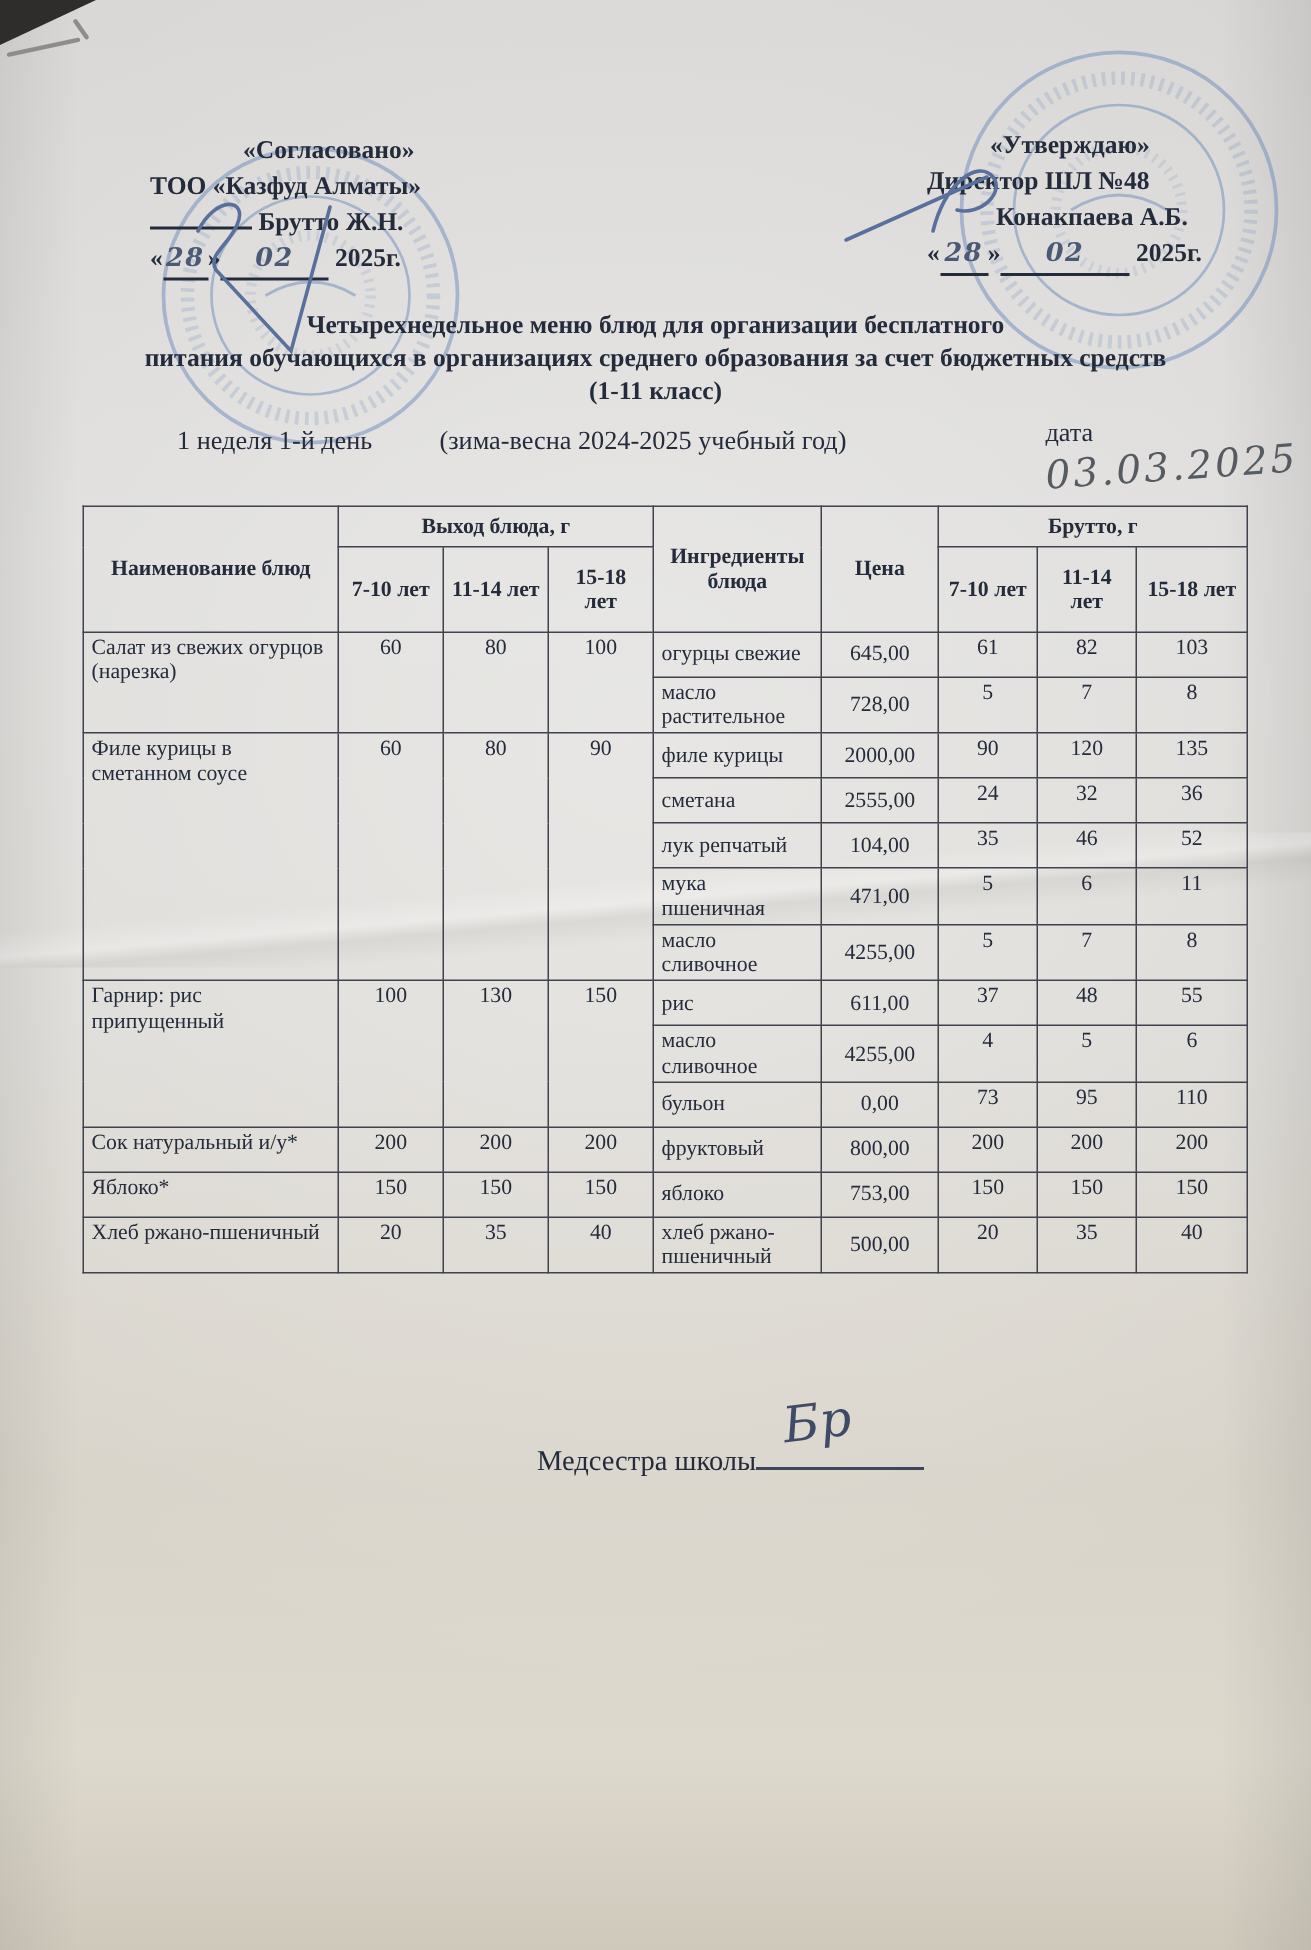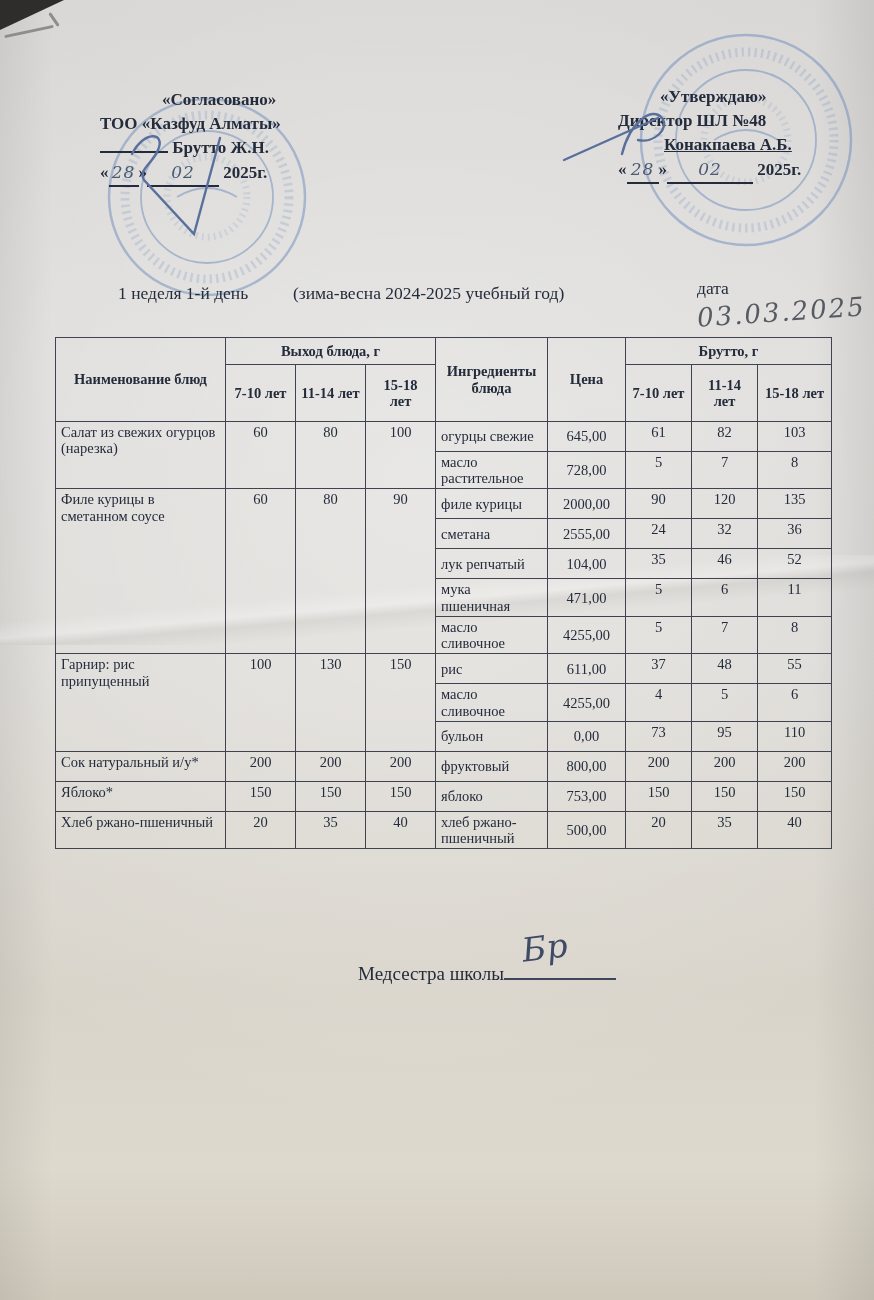--- a/index.html
+++ b/index.html
@@ -20,24 +20,24 @@
   .staple .s2{width:16px;left:42px;top:4px;transform:rotate(55deg);}
 
   .stamp{position:absolute;opacity:.5;}
   .stamp svg{display:block;}
 
   .approval{position:absolute;font-weight:bold;font-size:17px;line-height:1.42;white-space:nowrap;}
   .approval .ttl{margin-left:62px;}
   .approval-left{left:100px;top:88px;}
   .approval-right{left:618px;top:85px;}
   .approval-right .ttl{margin-left:42px;}
-  .approval-right .nm{margin-left:46px;text-decoration:underline;}
+  .approval-right .nm{margin-left:46px;}
   .sigline{display:inline-block;border-bottom:2px solid var(--ink,#242b3b);min-width:68px;height:14px;}
   .dline .blank{display:inline-block;border-bottom:2px solid var(--ink,#242b3b);text-align:center;}
-  .hand{font-family:"DejaVu Serif",serif;font-style:italic;font-weight:normal;
+  .hand{font-family:"DejaVu Serif",serif;font-style:italic;font-weight:bold;
     color:var(--hand,#4a5a74);letter-spacing:1px;}
   .sig-svg{position:absolute;pointer-events:none;}
 
   .doc-title{position:absolute;left:0;top:206px;width:874px;text-align:center;
     font-weight:bold;font-size:17px;line-height:1.3;}
   .meta{position:absolute;top:283px;font-size:17.5px;}
   .meta-week{left:118px;}
   .meta-season{left:293px;}
   .meta-date{left:697px;top:278px;}
   .meta-date .hand-date{font-family:"DejaVu Serif",serif;font-style:italic;font-size:26px;
@@ -106,20 +106,25 @@
   <div class="approval approval-right">
     <div class="ttl">«Утверждаю»</div>
     <div>Директор ШЛ №48</div>
     <div class="nm">Конакпаева А.Б.</div>
     <div class="dline"><span>«</span><span class="blank hand" style="width:32px;">28</span><span>»</span><span class="blank hand" style="width:86px;">02</span> <span>2025г.</span></div>
   </div>
   <svg class="sig-svg" style="left:560px;top:88px;" width="130" height="90" viewBox="0 0 130 90">
     <path d="M4 72 L98 30 M62 66 C70 34 92 18 102 30 C110 40 94 56 78 52" fill="none" stroke="#5a709c" stroke-width="2.4" stroke-linecap="round"></path>
   </svg>
 
+  <div class="doc-title">
+    <div>Четырехнедельное меню блюд для организации бесплатного</div>
+    <div>питания обучающихся в организациях среднего образования за счет бюджетных средств</div>
+    <div>(1-11 класс)</div>
+  </div>
 
   <div class="meta meta-week">1 неделя 1-й день</div>
   <div class="meta meta-season">(зима-весна 2024-2025 учебный год)</div>
   <div class="meta meta-date">
     <span>дата</span>
     <span class="hand-date">03.03.2025</span>
   </div>
 
   <table class="menu">
     <colgroup>

